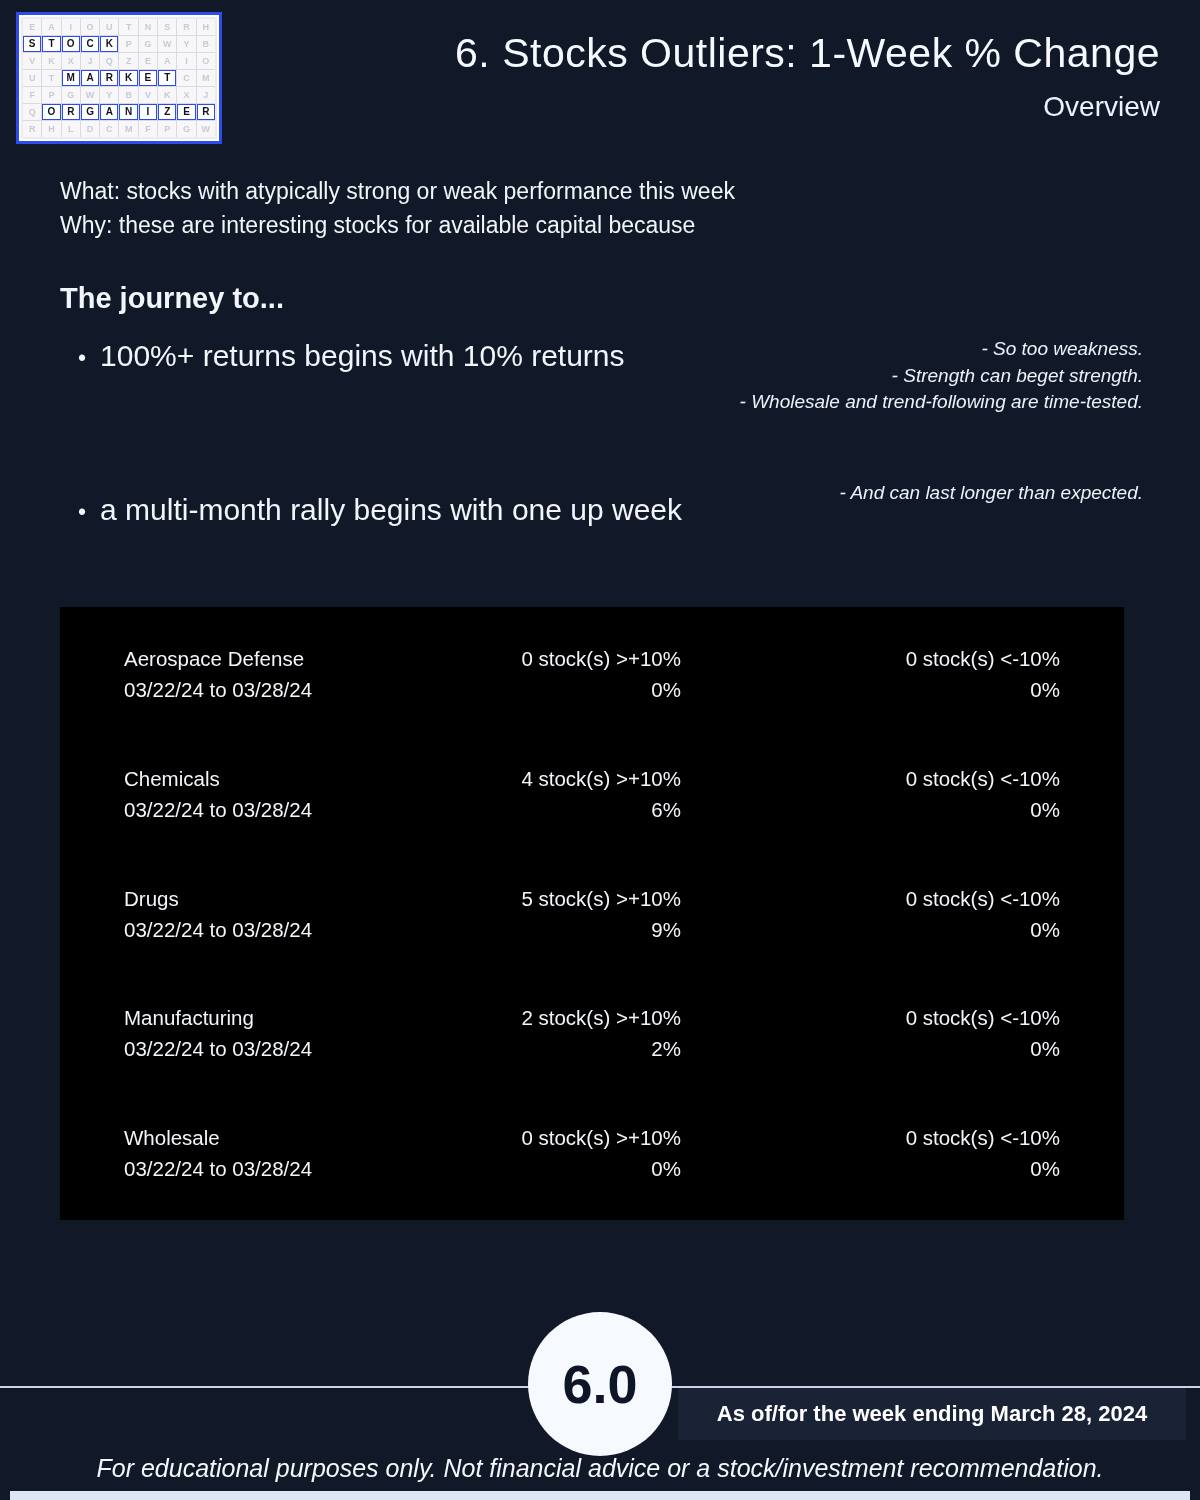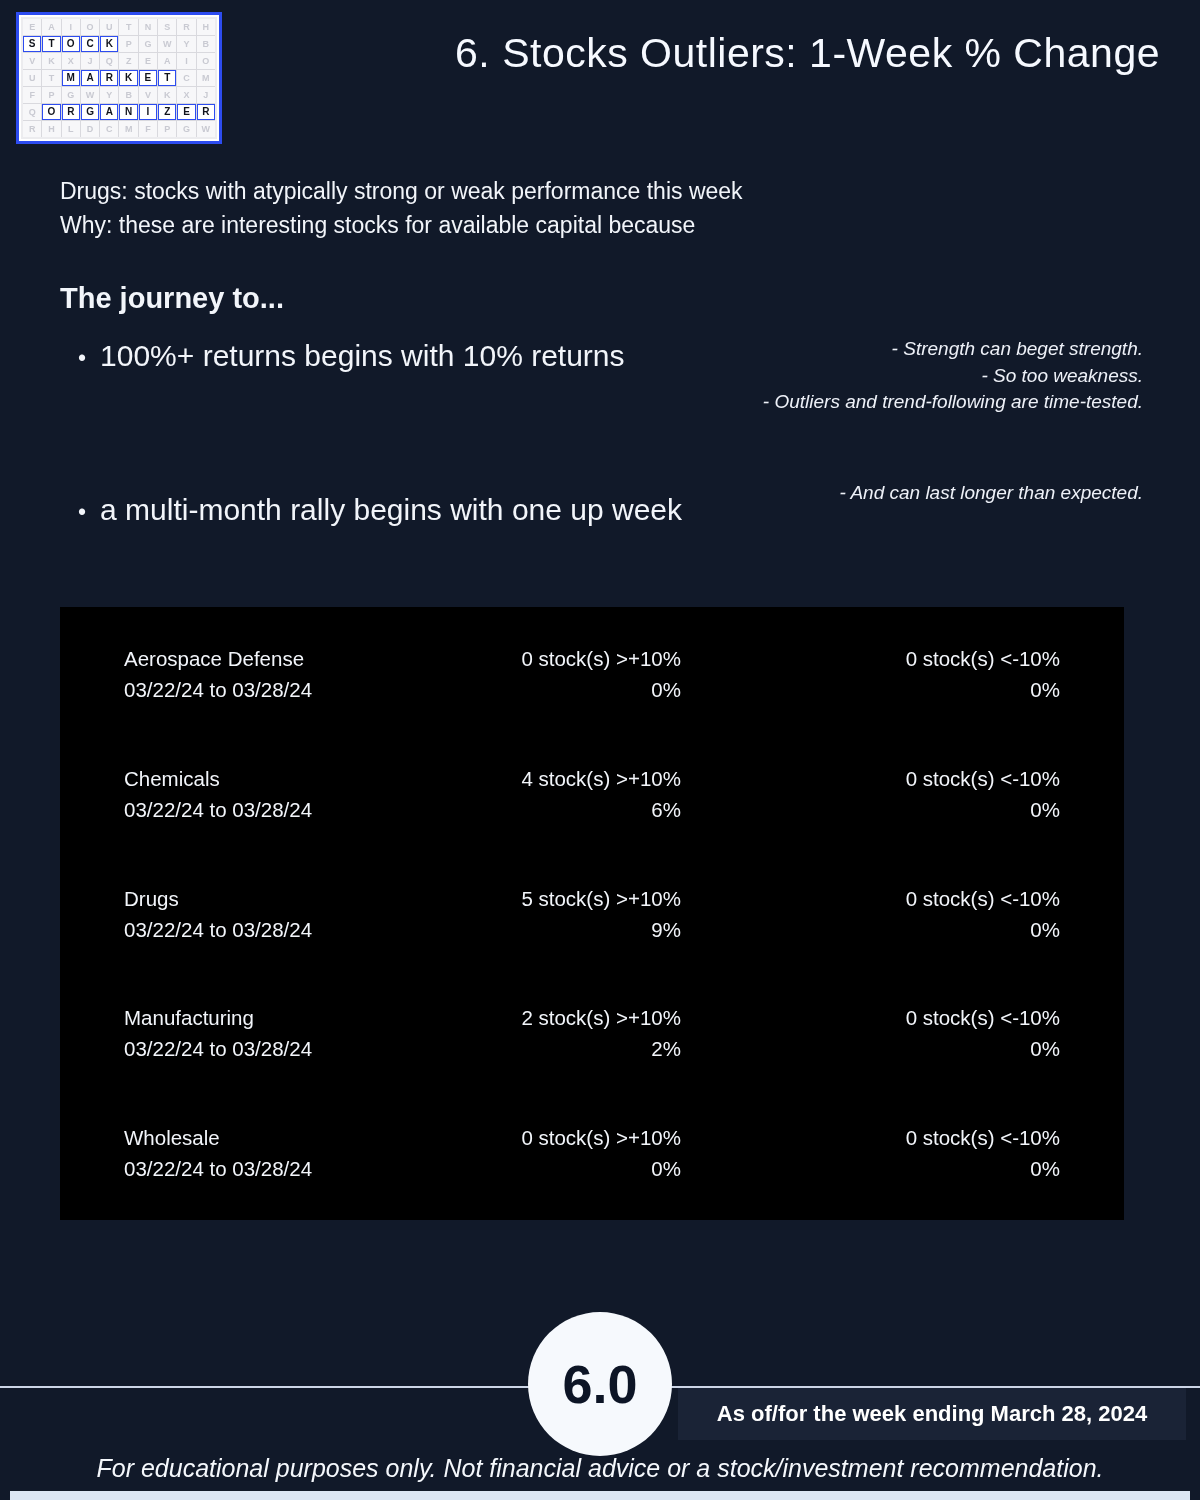--- a/index.html
+++ b/index.html
@@ -189,43 +189,44 @@
         <div class="tile">C</div>
         <div class="tile">M</div>
         <div class="tile">F</div>
         <div class="tile">P</div>
         <div class="tile">G</div>
         <div class="tile">W</div>
       </div>
   </div>
   <div class="titles">
     <div class="title">6. Stocks Outliers: 1-Week % Change</div>
+    <div class="subtitle">Overview</div>
   </div>
 </div>
 
 <div class="intro">
-  <div>Drugs: stocks with atypically strong or weak performance this week</div>
+  <div>What: stocks with atypically strong or weak performance this week</div>
   <div>Why: these are interesting stocks for available capital because</div>
 </div>
 
 <div class="journey-heading">The journey to...</div>
 
 <ul class="bullets">
   <li class="bullet-item">
     <span>100%+ returns begins with 10% returns</span>
   </li>
   <li class="bullet-item second">
     <span>a multi-month rally begins with one up week</span>
   </li>
 </ul>
 
 <div class="notes notes-1">
+  <div>- So too weakness.</div>
   <div>- Strength can beget strength.</div>
-  <div>- So too weakness.</div>
-  <div>- Outliers and trend-following are time-tested.</div>
+  <div>- Wholesale and trend-following are time-tested.</div>
 </div>
 
 <div class="notes notes-2">
   <div>- And can last longer than expected.</div>
 </div>
 
 <div class="table">
 
   <div class="trow">
     <div class="tcol-sector">

